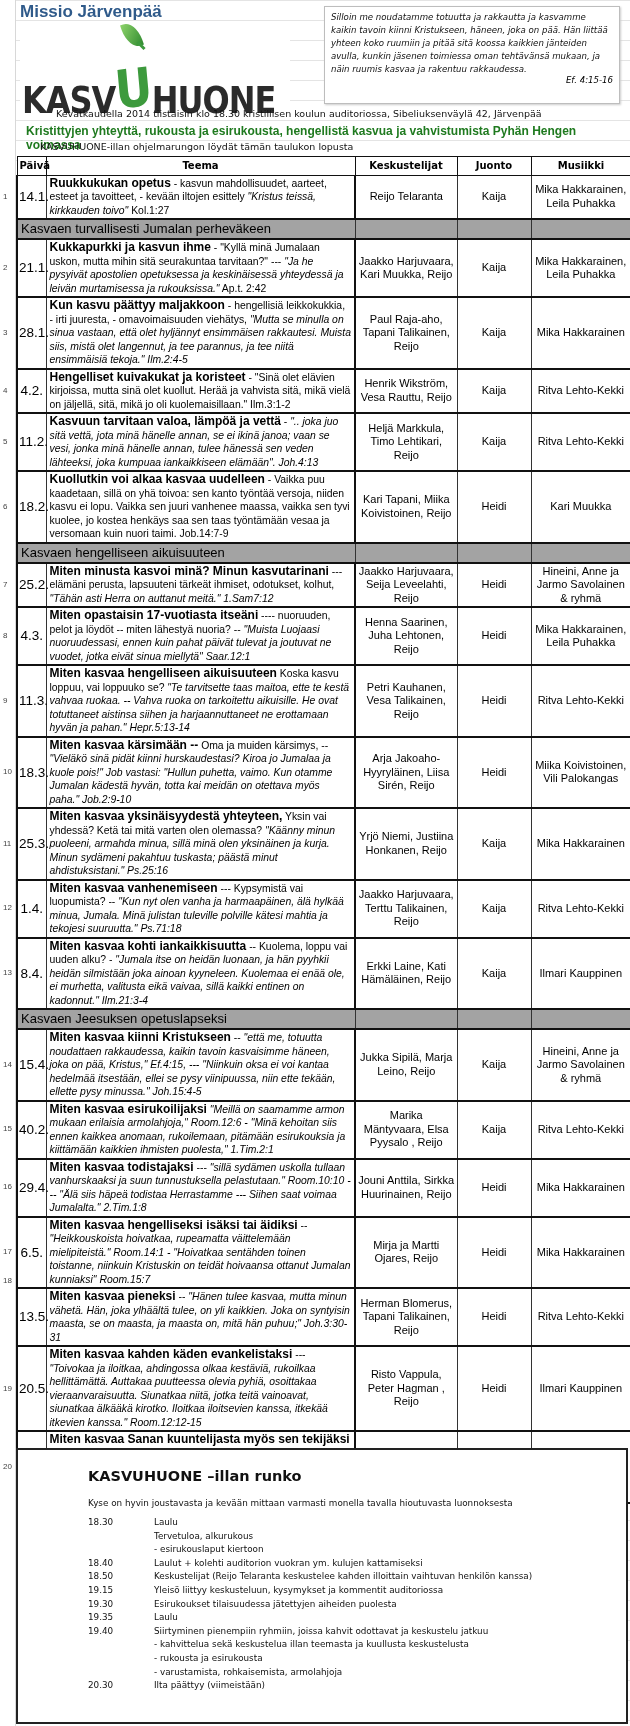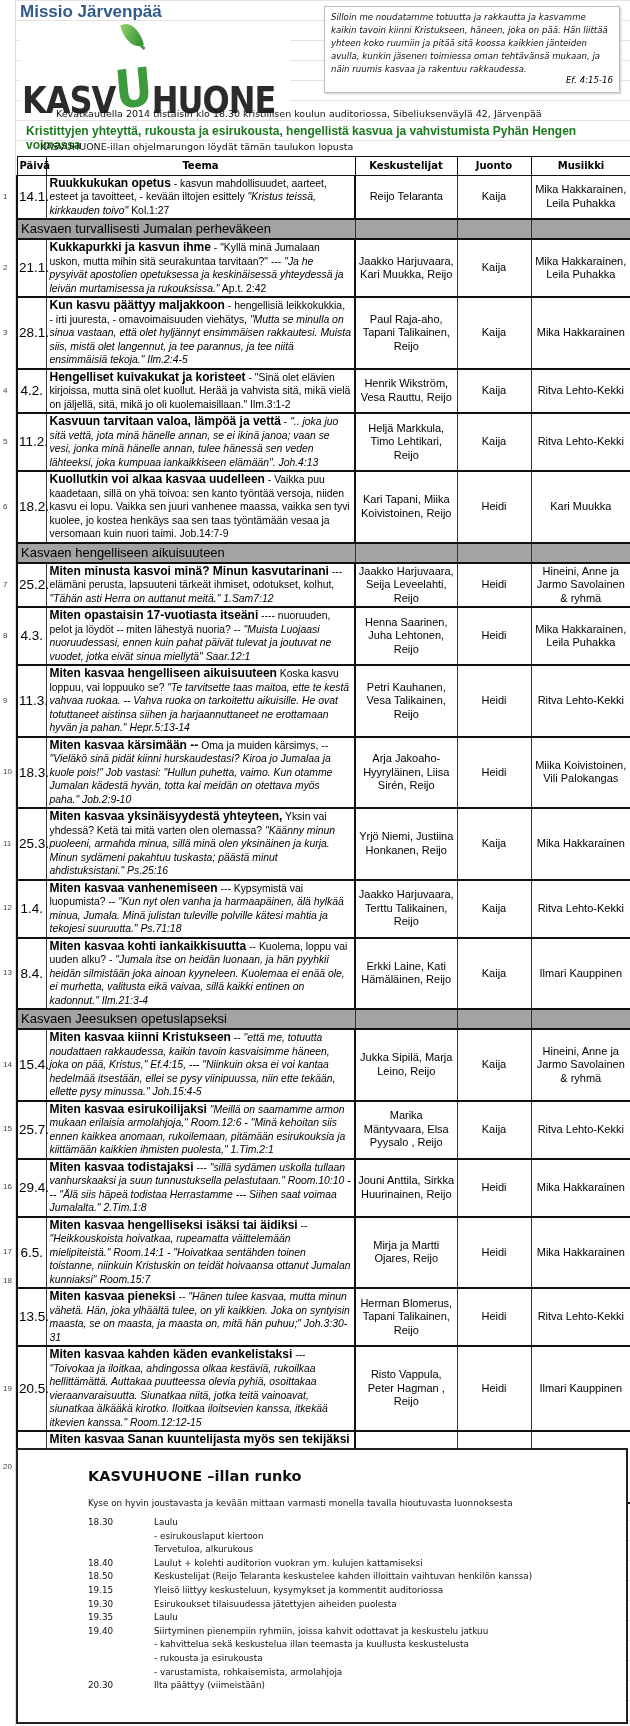--- a/index.html
+++ b/index.html
@@ -11,21 +11,21 @@
   .rowhead-col{position:absolute;left:0;top:0;width:15px;height:1726px;background:#fff;border-right:1px solid #d8d8d8;z-index:1;}
   .content{position:absolute;left:0;top:0;width:630px;z-index:2;}
 
   .org-title{position:absolute;left:20px;top:2px;font-size:17px;font-weight:bold;color:#2f5a8a;}
   .logo{position:absolute;left:20px;top:22px;width:270px;height:80px;background:#fff;}
   .logo-text{position:absolute;left:2px;top:42px;font-family:"DejaVu Sans",sans-serif;font-weight:bold;font-size:32px;letter-spacing:-1px;color:#2b2b2b;transform:scaleY(1.15);transform-origin:left top;}
   .logo-text .u{color:#3d9a3d;font-size:46px;display:inline-block;transform:translateY(-6px) rotate(-6deg);}
   .leaf{position:absolute;left:104px;top:0px;width:16px;height:26px;background:linear-gradient(135deg,#8ed36b,#2f8a2f);border-radius:0 80% 0 80%;transform:rotate(-20deg);}
   .stem{position:absolute;left:116px;top:22px;width:10px;height:3px;background:#3d9a3d;transform:rotate(45deg);}
 
-  .quote-box{position:absolute;left:324px;top:6px;width:296px;height:87px;border:1px solid #bdbdbd;background:#fff;box-shadow:1px 1px 2px #ccc;padding:4px 6px;box-sizing:border-box;}
+  .quote-box{position:absolute;left:324px;top:6px;width:296px;height:98px;border:1px solid #bdbdbd;background:#fff;box-shadow:1px 1px 2px #ccc;padding:4px 6px;box-sizing:border-box;}
   .quote-text{font-family:"DejaVu Sans",sans-serif;font-style:italic;font-size:8.6px;line-height:13px;color:#111;}
   .quote-ref{font-family:"DejaVu Sans",sans-serif;font-style:italic;font-size:8.6px;text-align:right;margin-top:-1px;}
 
   .info1{position:absolute;left:40px;top:108px;font-family:"DejaVu Sans",sans-serif;font-size:9.5px;color:#111;margin-left:16px;}
   .info2{position:absolute;left:26px;top:124px;font-family:Liberation Sans, sans-serif;font-size:12px;font-weight:bold;color:#1f7a1f;}
   .info3{position:absolute;left:40px;top:141px;font-family:"DejaVu Sans",sans-serif;font-size:9.5px;font-weight:normal;color:#111;}
 
   table.sched{position:absolute;left:16px;top:156px;width:614px;border-collapse:collapse;table-layout:fixed;}
   table.sched td,table.sched th{border:1px solid #333;font-size:10.4px;line-height:13.5px;vertical-align:middle;padding:1px 2px;background:#fff;}
   table.sched th{font-family:"DejaVu Sans",sans-serif;font-size:10px;font-weight:bold;padding:2px;border:1.5px solid #111;}
@@ -204,21 +204,21 @@
           <td class="last"></td>
         </tr>
         <tr class="row">
           <td class="date">15.4.</td>
           <td class="theme"><span class="theme-title">Miten kasvaa kiinni Kristukseen</span><span class="theme-plain"> --  </span><span class="theme-quote">"että me, totuutta noudattaen rakkaudessa, kaikin tavoin kasvaisimme häneen, joka on pää, Kristus," Ef.4:15, ---  "Niinkuin oksa ei voi kantaa hedelmää itsestään, ellei se pysy viinipuussa, niin ette tekään, ellette pysy minussa." Joh.15:4-5</span><span class="theme-plain"></span></td>
           <td class="center">Jukka Sipilä, Marja Leino, Reijo</td>
           <td class="center">Kaija</td>
           <td class="center musiikki">Hineini, Anne ja Jarmo Savolainen &amp; ryhmä</td>
         </tr>
         <tr class="row">
-          <td class="date">25.7.</td>
+          <td class="date">40.2.</td>
           <td class="theme"><span class="theme-title">Miten kasvaa esirukoilijaksi</span><span class="theme-plain"> </span><span class="theme-quote">"Meillä on saamamme armon mukaan erilaisia armolahjoja," Room.12:6  - "Minä kehoitan siis ennen kaikkea anomaan, rukoilemaan, pitämään esirukouksia ja kiittämään kaikkien ihmisten puolesta," 1.Tim.2:1</span><span class="theme-plain"></span></td>
           <td class="center">Marika Mäntyvaara, Elsa Pyysalo , Reijo</td>
           <td class="center">Kaija</td>
           <td class="center musiikki">Ritva Lehto-Kekki</td>
         </tr>
         <tr class="row">
           <td class="date">29.4.</td>
           <td class="theme"><span class="theme-title">Miten kasvaa todistajaksi</span><span class="theme-plain">  ---  </span><span class="theme-quote">"sillä sydämen uskolla tullaan vanhurskaaksi ja suun tunnustuksella pelastutaan." Room.10:10  --- "Älä siis häpeä todistaa Herrastamme --- Siihen saat voimaa Jumalalta." 2.Tim.1:8</span><span class="theme-plain"></span></td>
           <td class="center">Jouni Anttila, Sirkka Huurinainen, Reijo</td>
           <td class="center">Heidi</td>
@@ -257,22 +257,22 @@
 
   <div class="runko">
     <div class="runko-inner">
       <div class="runko-title">KASVUHUONE –illan runko</div>
       <div class="runko-sub">Kyse on hyvin joustavasta ja kevään mittaan varmasti monella tavalla hioutuvasta luonnoksesta</div>
       <div class="runko-list" id="runko-list">
           <div class="ritem">
             <span class="rtime">18.30</span>
             <span class="rdesc">Laulu</span>
           </div>
+          <div class="rsub">Tervetuloa, alkurukous</div>
           <div class="rsub">- esirukouslaput  kiertoon</div>
-          <div class="rsub">Tervetuloa, alkurukous</div>
           <div class="ritem">
             <span class="rtime">18.40</span>
             <span class="rdesc">Laulut + kolehti auditorion vuokran ym. kulujen kattamiseksi</span>
           </div>
           <div class="ritem">
             <span class="rtime">18.50</span>
             <span class="rdesc">Keskustelijat  (Reijo Telaranta keskustelee  kahden illoittain vaihtuvan henkilön kanssa)</span>
           </div>
           <div class="ritem">
             <span class="rtime">19.15</span>

